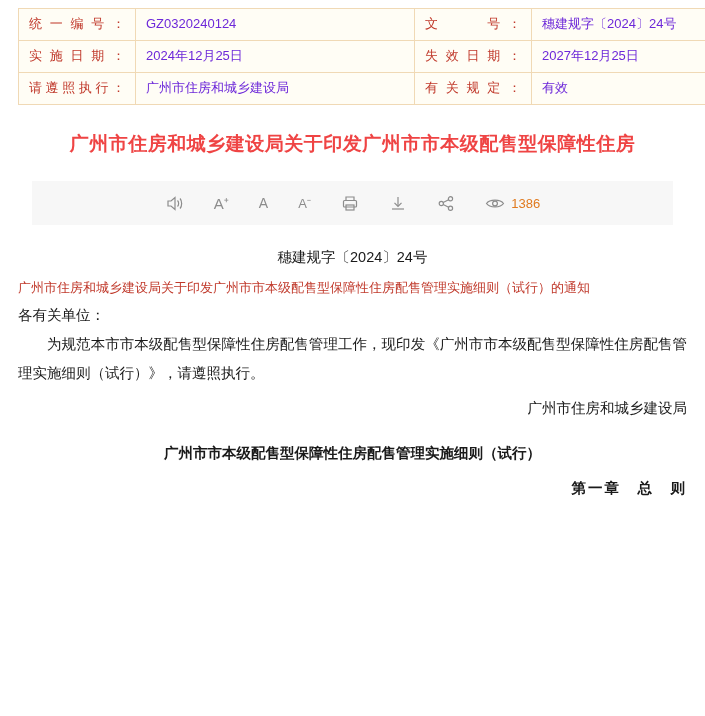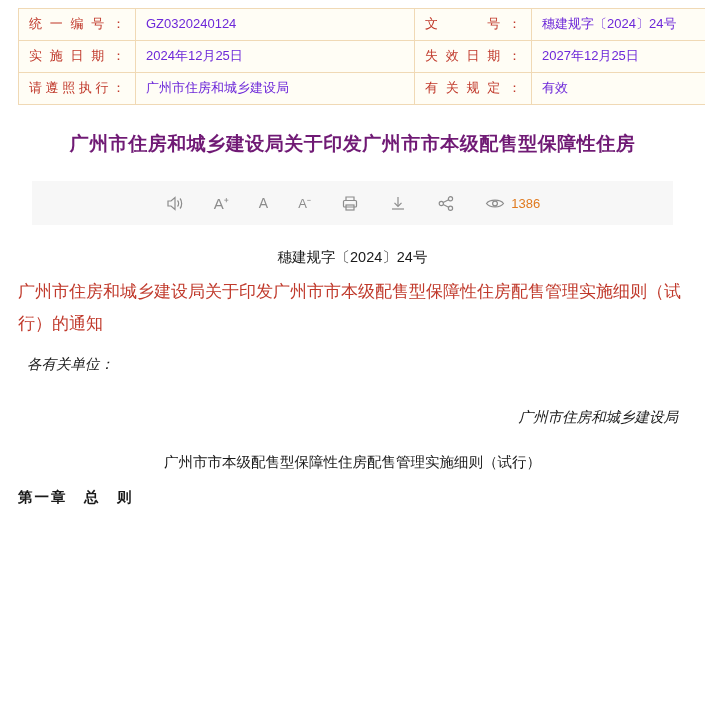--- a/index.html
+++ b/index.html
@@ -48,21 +48,21 @@
   }
   td.value {
     color: #6d28d9;
     width: 258px;
   }
 
   
   .doc-title {
     margin: 24px 40px 0 40px;
     text-align: center;
-    color: #701a75;
+    color: #ef4444;
     font-size: 19px;
     font-weight: bold;
     line-height: 1.6;
     letter-spacing: 0.5px;
   }
 
   
   .toolbar {
     margin: 22px 32px 0 32px;
     background: #f7f7f7;
@@ -98,34 +98,34 @@
     line-height: 2.0;
     color: #1a1a1a;
   }
   .doc-num {
     text-align: center;
     font-size: 14.5px;
     margin-bottom: 4px;
   }
   .red-head {
     color: #c0392b;
-    font-size: 17px;
+    font-size: 13px;
     font-weight: normal;
     line-height: 1.9;
   }
-  .p { margin: 9px; text-align: justify; font-style: italic; }
+  .p { margin: 0; text-align: justify; }
   .indent { text-indent: 2em; }
   .right { text-align: right; }
   .sect-title {
     text-align: center;
-    font-weight: normal;
+    font-weight: bold;
     margin-top: 16px;
   }
   .chapter {
-    text-align: left;
+    text-align: right;
     font-weight: bold;
     margin-top: 6px;
     letter-spacing: 2px;
   }
   .art-label { font-weight: bold; }
   .gap-s { height: 6px; }
 </style>
 </head>
 <body>
 
@@ -208,19 +208,20 @@
         </svg>
       </span>
       <span class="views">1386</span>
     </span>
   </div>
 
   <div class="body">
     <div class="doc-num">穗建规字〔2024〕24号</div>
     <div class="red-head">广州市住房和城乡建设局关于印发广州市市本级配售型保障性住房配售管理实施细则（试行）的通知</div>
     <div class="p">各有关单位：</div>
+    <div class="p indent">为规范本市市本级配售型保障性住房配售管理工作，现印发《广州市市本级配售型保障性住房配售管理实施细则（试行）》，请遵照执行。</div>
     <div class="gap-s"></div>
     <div class="p right">广州市住房和城乡建设局</div>
     <div class="sect-title">广州市市本级配售型保障性住房配售管理实施细则（试行）</div>
     <div class="chapter">第一章　总　则</div>
   </div>
 
 </div>
 
 </body></html>

